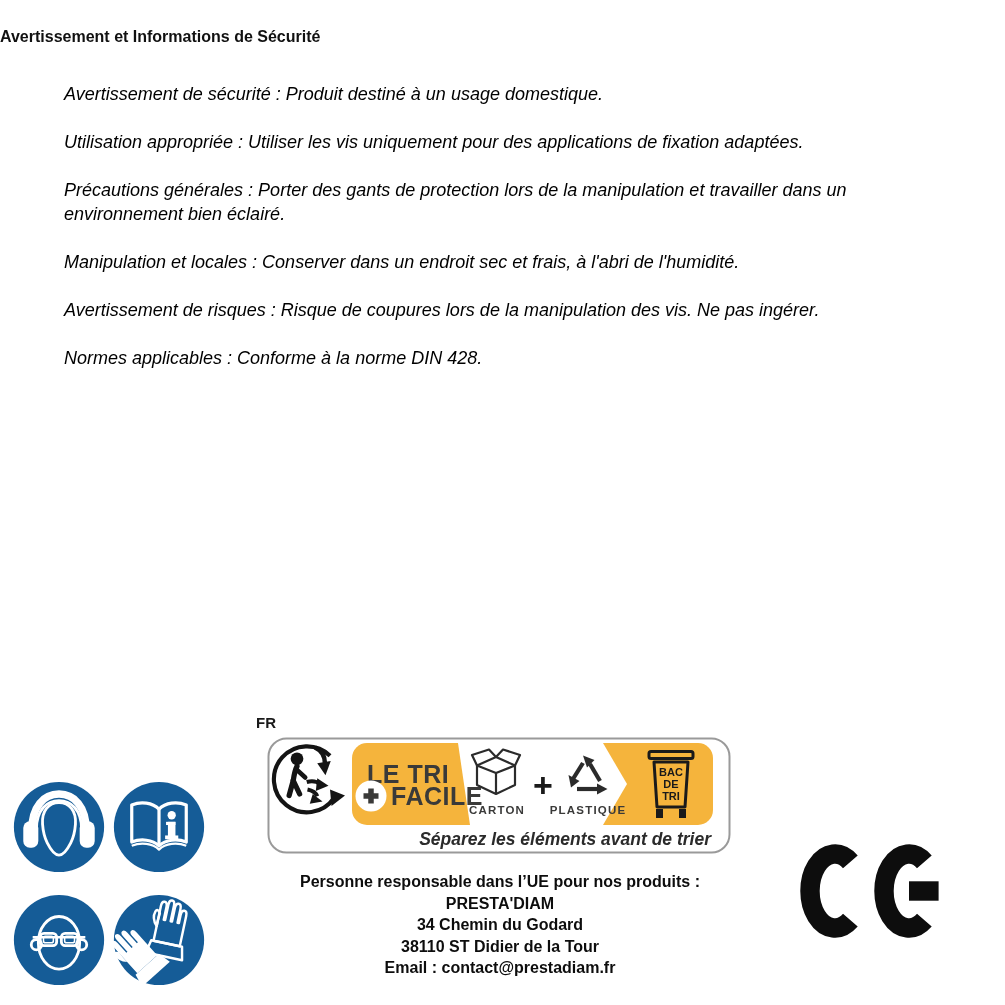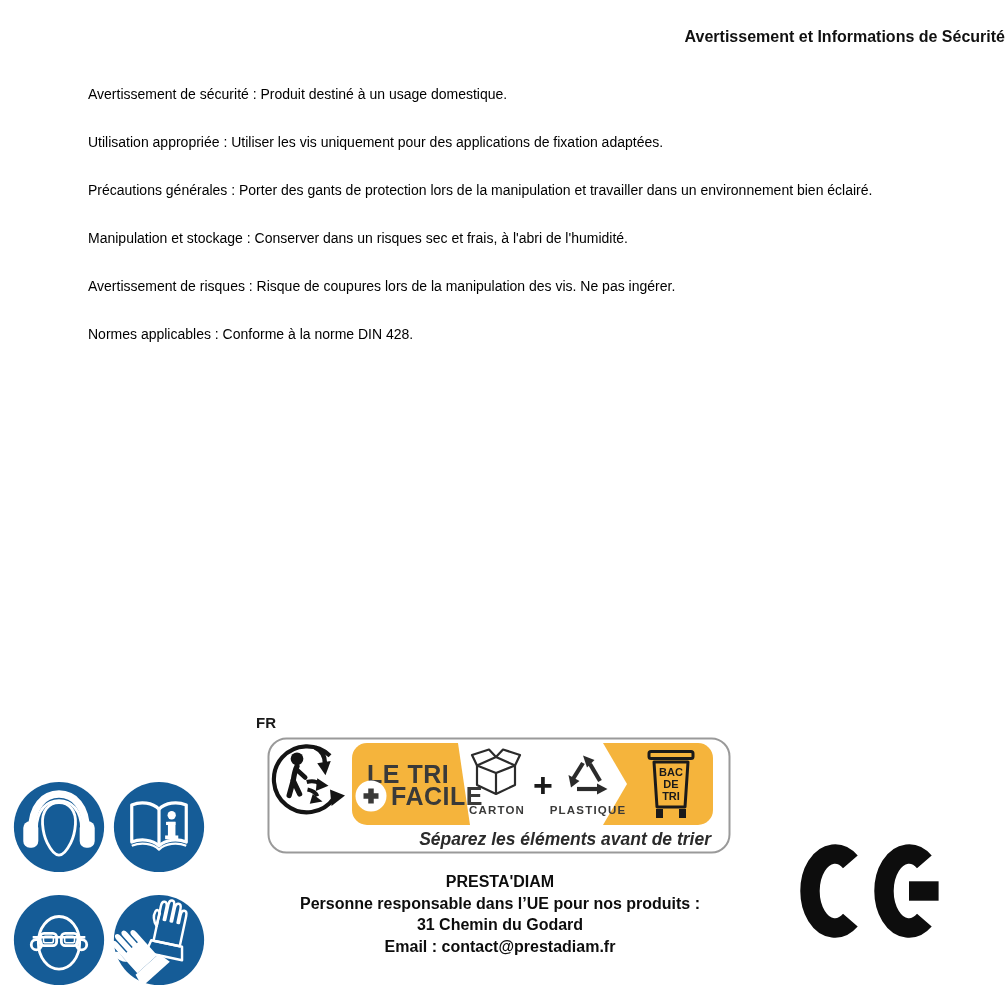--- a/index.html
+++ b/index.html
@@ -10,32 +10,33 @@
     background: #ffffff;
     font-family: "Liberation Sans", sans-serif;
     color: #000;
     overflow: hidden;
   }
   .doc-title {
     position: absolute;
     top: 28px; left: 0;
     width: 100%;
     margin: 0;
-    text-align: right;
+    text-align: left;
     font-size: 16px;
     font-weight: bold;
     color: #111;
   }
   .paragraphs {
     position: absolute;
     top: 82px;
-    left: 88px;
+    left: 64px;
     width: 860px;
-    font-size: 14px;
+    font-size: 18px;
     line-height: 24px;
+    font-style: italic;
   }
   .paragraphs p { margin: 0 0 24px 0; }
 
   .picto { position: absolute; width: 94px; height: 94px; }
   #picto-ear    { left: 12px;  top: 780px; }
   #picto-book   { left: 112px; top: 780px; }
   #picto-eye    { left: 12px;  top: 893px; }
   #picto-gloves { left: 112px; top: 893px; }
   .picto-bg { fill: var(--pictogram-blue, #155C97); }
   .pw-stroke { stroke: #fff; fill: none; }
@@ -80,21 +81,21 @@
 <body>
 
 <div class="page">
 
   <h1 class="doc-title">Avertissement et Informations de Sécurité</h1>
 
   <div class="paragraphs">
     <p>Avertissement de sécurité : Produit destiné à un usage domestique.</p>
     <p>Utilisation appropriée : Utiliser les vis uniquement pour des applications de fixation adaptées.</p>
     <p>Précautions générales : Porter des gants de protection lors de la manipulation et travailler dans un environnement bien éclairé.</p>
-    <p>Manipulation et stockage : Conserver dans un risques sec et frais, à l'abri de l'humidité.</p>
+    <p>Manipulation et locales : Conserver dans un endroit sec et frais, à l'abri de l'humidité.</p>
     <p>Avertissement de risques : Risque de coupures lors de la manipulation des vis. Ne pas ingérer.</p>
     <p>Normes applicables : Conforme à la norme DIN 428.</p>
   </div>
 
   <svg id="picto-ear" class="picto" viewBox="0 0 100 100">
     <circle class="picto-bg" cx="50" cy="50" r="48"></circle>
     <path class="pw-stroke" d="M21 54 C21 28 34 15 50 15 C66 15 79 28 79 54" stroke-width="8"></path>
     <path class="pw-stroke" d="M26 52 C26 32 37 22 50 22 C63 22 74 32 74 52" stroke-width="3"></path>
     <rect class="pw-fill" x="12" y="44" width="16" height="28" rx="7"></rect>
     <rect class="pw-fill" x="72" y="44" width="16" height="28" rx="7"></rect>
@@ -201,23 +202,24 @@
       <rect x="33" y="59" width="7" height="9" fill="#1a1a1a"></rect>
     </g>
     <text class="bin-label" x="404" y="39">BAC</text>
     <text class="bin-label" x="404" y="51">DE</text>
     <text class="bin-label" x="404" y="63">TRI</text>
 
     <text class="tagline" x="444" y="108">Séparez les éléments avant de trier</text>
   </svg>
 
   <div class="contact">
+    <div>Personne responsable dans l’UE pour nos produits :</div>
     <div>PRESTA'DIAM</div>
-    <div>Personne responsable dans l’UE pour nos produits :</div>
-    <div>31 Chemin du Godard</div>
+    <div>34 Chemin du Godard</div>
+    <div>38110 ST Didier de la Tour</div>
     <div>Email : contact@prestadiam.fr</div>
   </div>
 
   <svg class="ce" width="148" height="102" viewBox="0 0 160 110">
     <path d="M56.6 23.5 A27 40 0 1 0 56.6 86.5"></path>
     <path d="M136.6 23.5 A27 40 0 1 0 136.6 86.5"></path>
     <path d="M120 55 H152"></path>
   </svg>
 
 </div>

